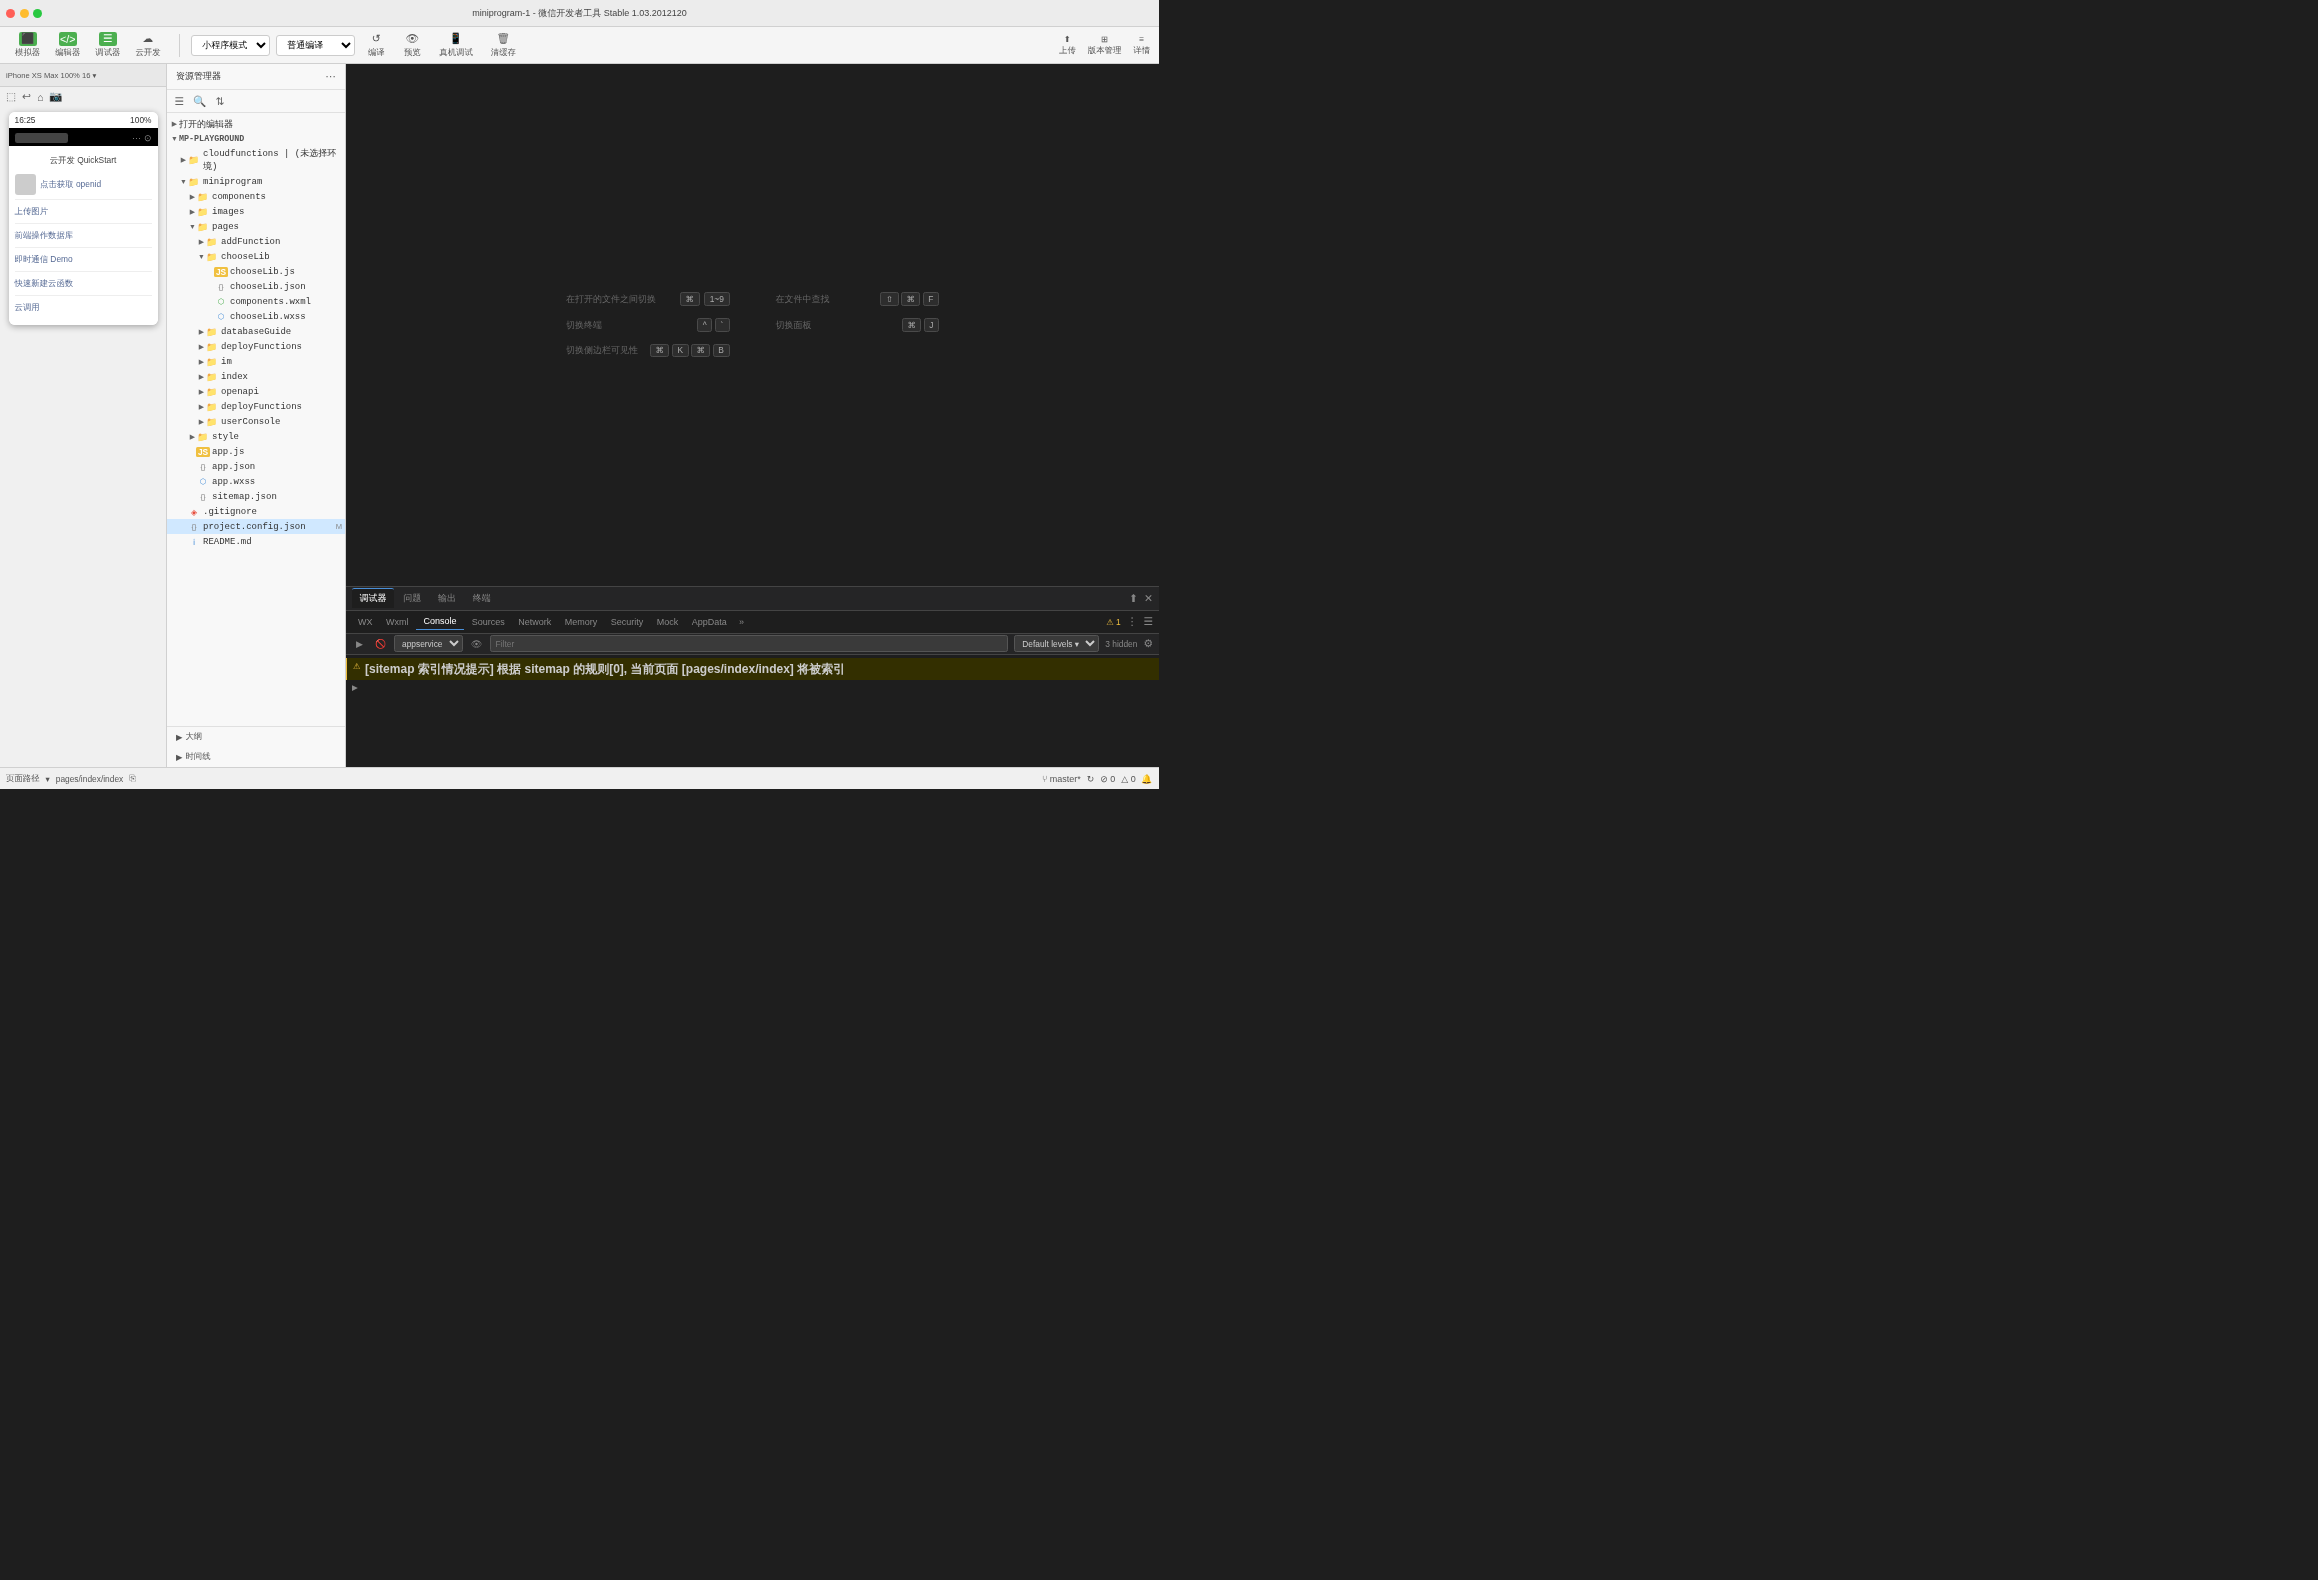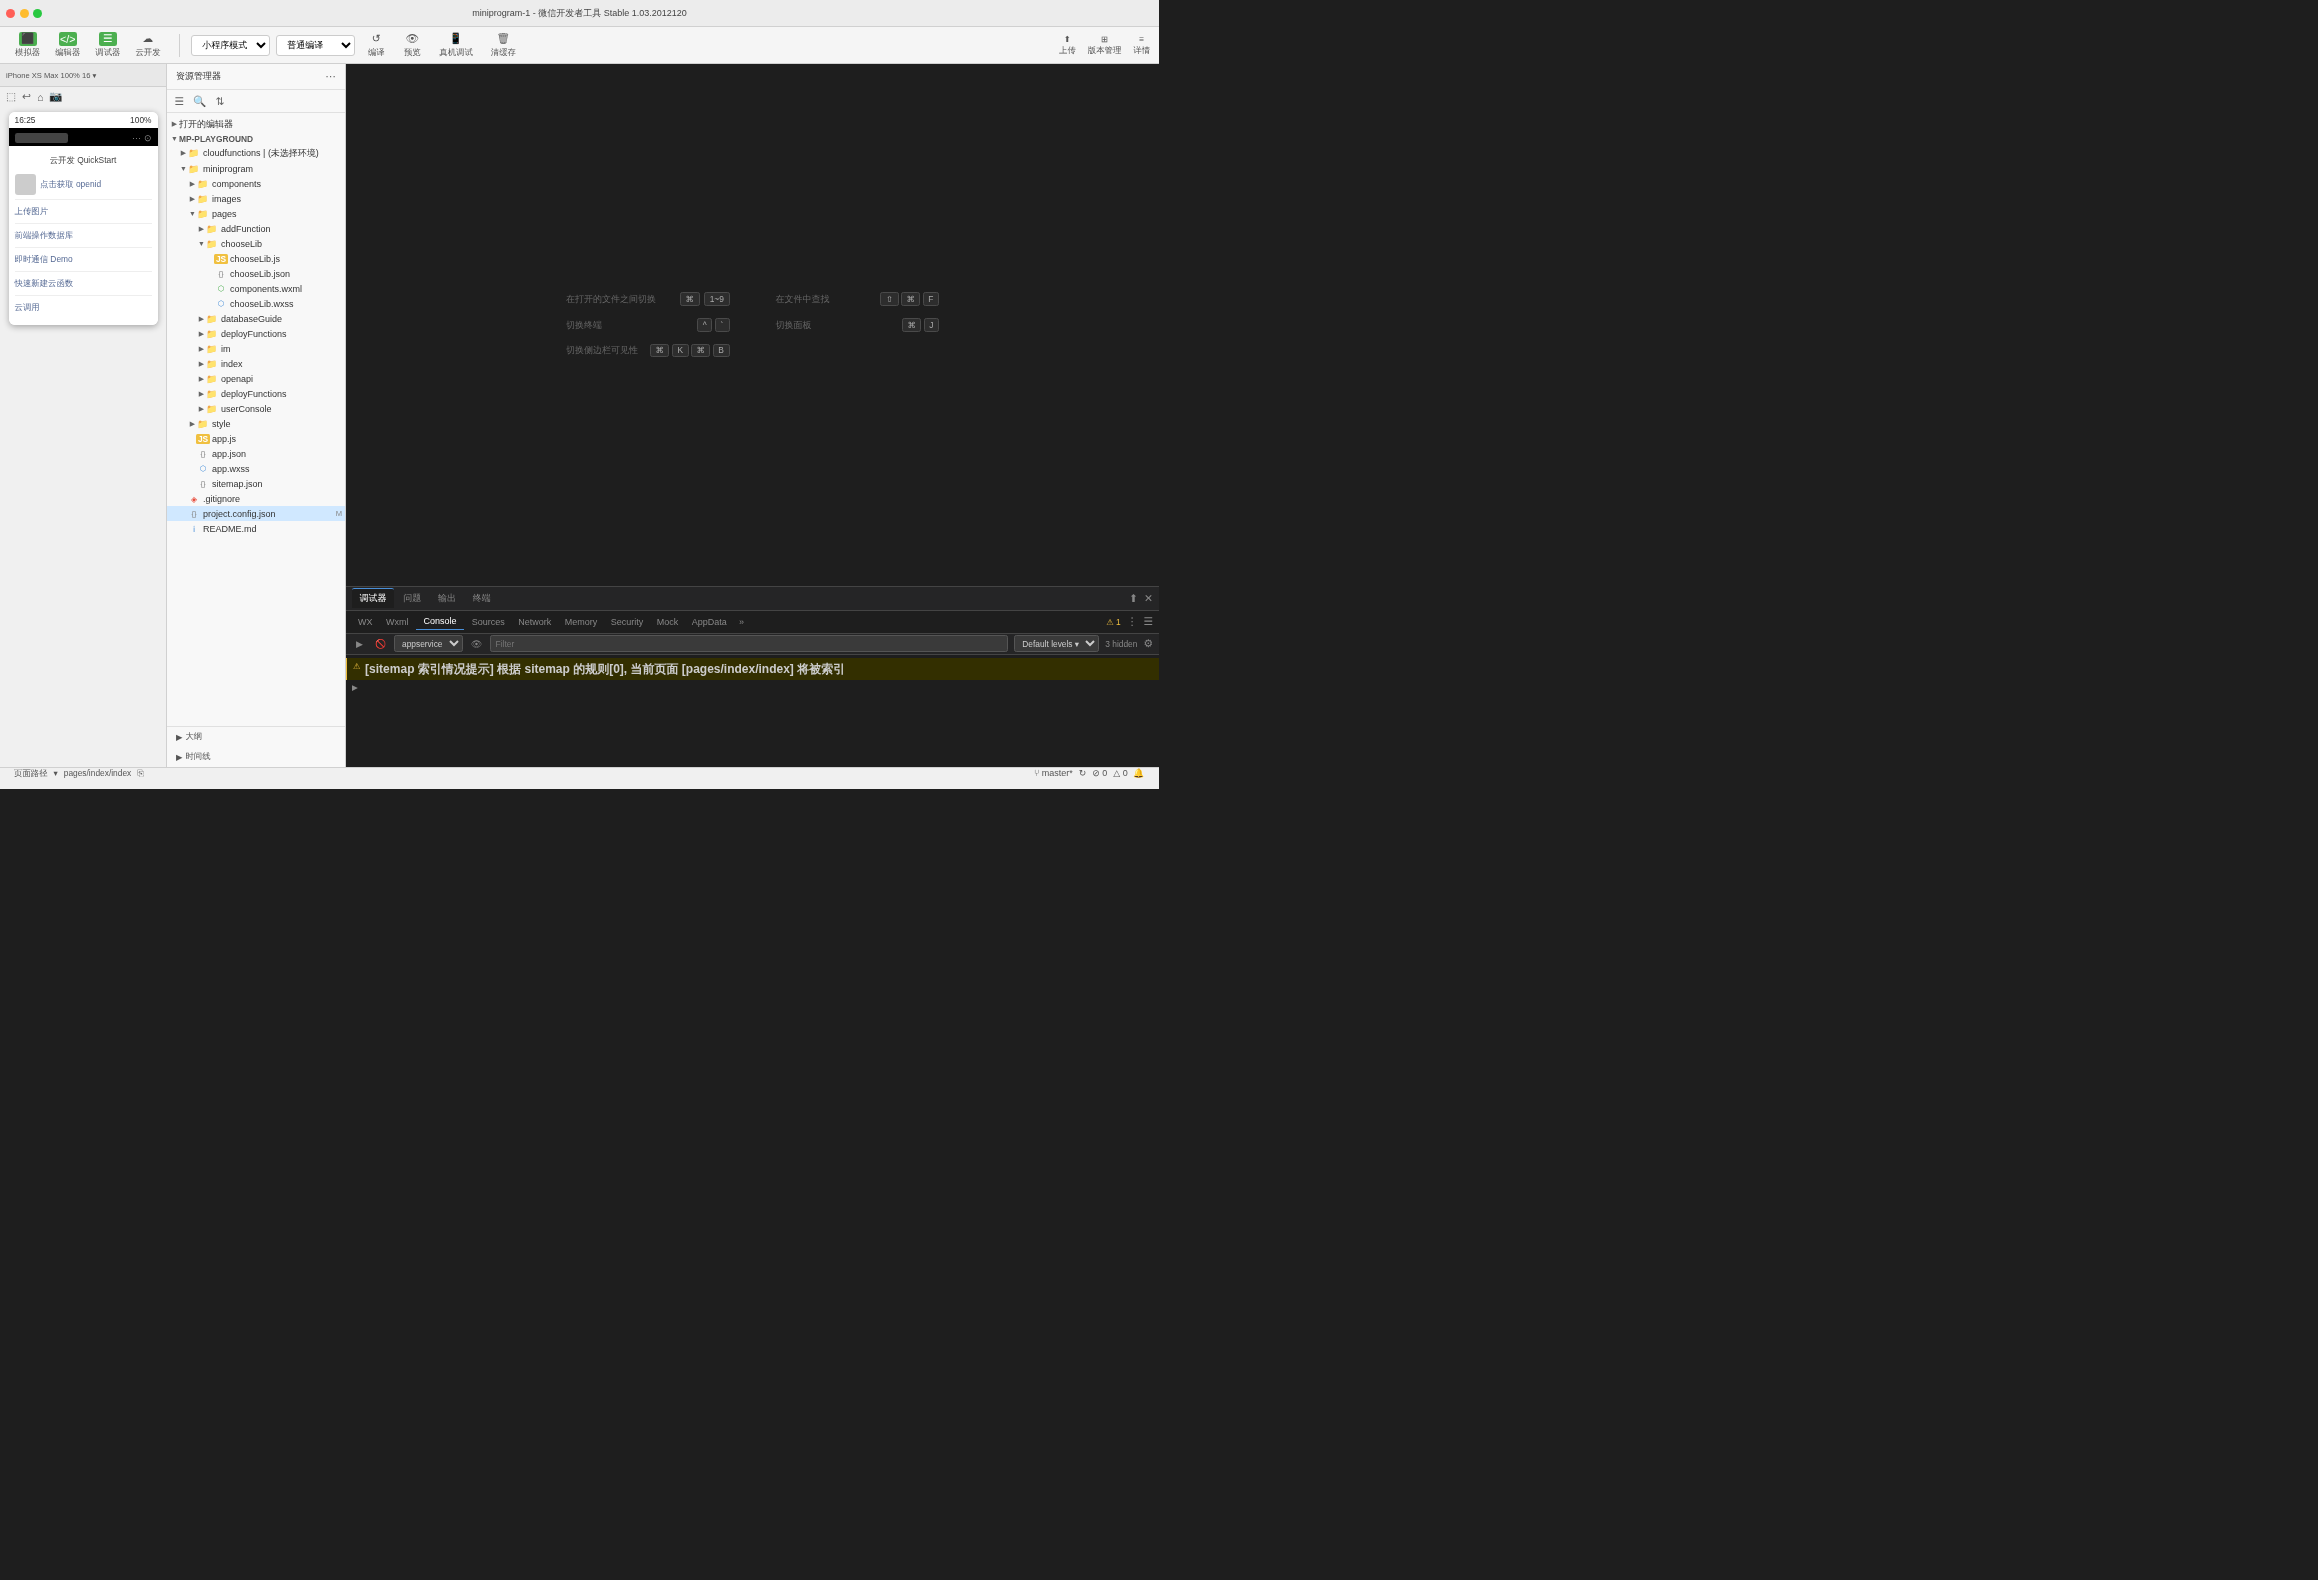--- a/index.html
+++ b/index.html
@@ -45,21 +45,21 @@
     .explorer-header { padding: 6px 9px; display: flex; justify-content: space-between; align-items: center; border-bottom: 0.8px solid #e0e0e0; }
     .explorer-title { font-size: 9px; color: #333; font-weight: 500; }
     .explorer-toolbar { display: flex; align-items: center; gap: 6px; padding: 3px 6px; border-bottom: 0.8px solid #e0e0e0; }
     .explorer-tool-btn { background: transparent; border: none; cursor: pointer; font-size: 10.7px; color: #666; padding: 1.5px; }
     .file-tree { flex: 1; overflow-y: auto; padding: 3px 0; }
     .tree-item { display: flex; align-items: center; padding: 1.5px 3px; cursor: pointer; user-select: none; }
     .tree-item.active { background: #d0e8ff; }
     .tree-indent { display: inline-block; width: 9px; flex-shrink: 0; }
     .tree-arrow { width: 9px; text-align: center; font-size: 6.9px; color: #666; flex-shrink: 0; }
     .tree-icon { width: 12px; height: 12px; flex-shrink: 0; margin-right: 3px; display: flex; align-items: center; justify-content: center; font-size: 9px; }
-    .tree-label { font-size: 9px; color: #333; flex: 1; }
+    .tree-label { font-size: 9px; color: #333; flex: 1; font-family: Liberation Mono, monospace; }
     .tree-badge { font-size: 7.6px; color: #888; margin-left: auto; }
     .folder-icon { color: #e8a931; }
     .folder-icon-blue { color: #4a90d9; }
     .folder-icon-red { color: #e85454; }
     .js-icon { color: #f0c040; font-weight: bold; font-size: 8.4px; background: #f0c040; color: white; border-radius: 1.5px; padding: 0 1.5px; }
     .explorer-footer { border-top: 0.8px solid #e0e0e0; }
     .footer-item { padding: 4.6px 9px; font-size: 8.4px; color: #555; cursor: pointer; display: flex; align-items: center; gap: 3px; }
 
     
     .editor-area { flex: 1; background: #1e1e1e; display: flex; flex-direction: column; }
@@ -79,21 +79,21 @@
     .console-hidden { font-size: 8.4px; color: #888; }
     .console-settings { background: transparent; border: none; cursor: pointer; color: #888; font-size: 10.7px; }
     .console-content { flex: 1; overflow-y: auto; padding: 3px 0; }
     .console-msg { display: flex; align-items: flex-start; padding: 3px 6px; font-size: 8.4px; }
     .console-msg.warning { background: #332f00; border-left: 1.5px solid #f0c040; }
     .console-warning-icon { color: #f0c040; margin-right: 4.6px; margin-top: 0.8px; }
     .console-msg-text { color: #ccc; font-size: 12px; line-height: 1.4; font-weight: bold; }
     .console-arrow { color: #888; margin-right: 3px; font-size: 7.6px; }
 
     
-    .status-bar { height: 22px; background: #f0f0f0; border-top: 0.8px solid #d0d0d0; display: flex; align-items: flex-start; padding: 0 14px; gap: 6px; font-size: 8.4px; color: #555; }
+    .status-bar { height: 22px; background: #f0f0f0; border-top: 0.8px solid #d0d0d0; display: flex; align-items: center; padding: 0 6px; gap: 6px; font-size: 8.4px; color: #555; }
     .status-bar-right { margin-left: auto; display: flex; align-items: center; gap: 6px; }
     .status-icon-btn { background: transparent; border: none; cursor: pointer; font-size: 9px; color: #555; display: flex; align-items: center; gap: 2.3px; }
 
     
     .kbs-container { width: 100%; height: 100%; display: flex; align-items: center; justify-content: center; }
     .kbs-table { display: grid; grid-template-columns: 1fr 1fr; gap: 12px 46px; }
     .kbs-row { display: flex; align-items: flex-end; justify-content: space-between; gap: 12px; }
     .kbs-label { color: #666; font-size: 9px; white-space: nowrap; }
     .kbs-keys { display: flex; align-items: center; gap: 2.3px; }
     .kbs-key { background: #2d2d2d; border: 0.8px solid #4a4a4a; border-radius: 2.3px; padding: 0.8px 4.6px; font-size: 8.4px; color: #aaa; min-width: 15px; text-align: center; display: inline-block; }

